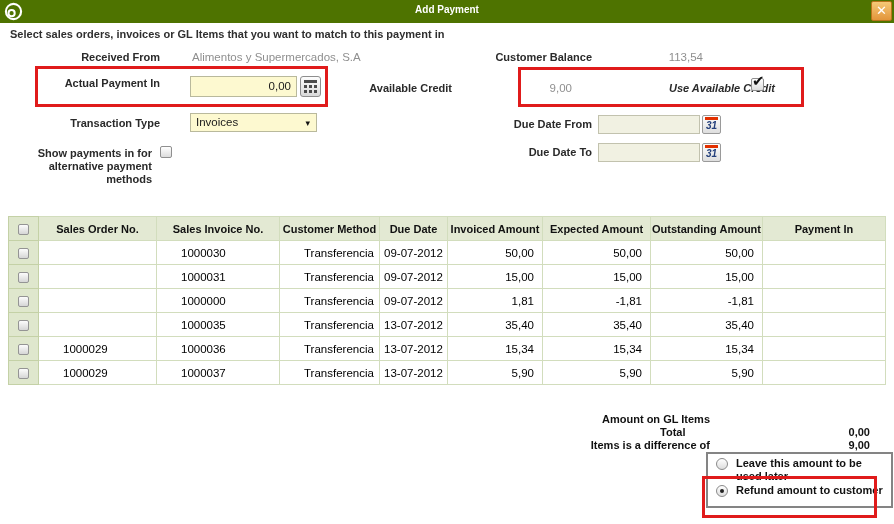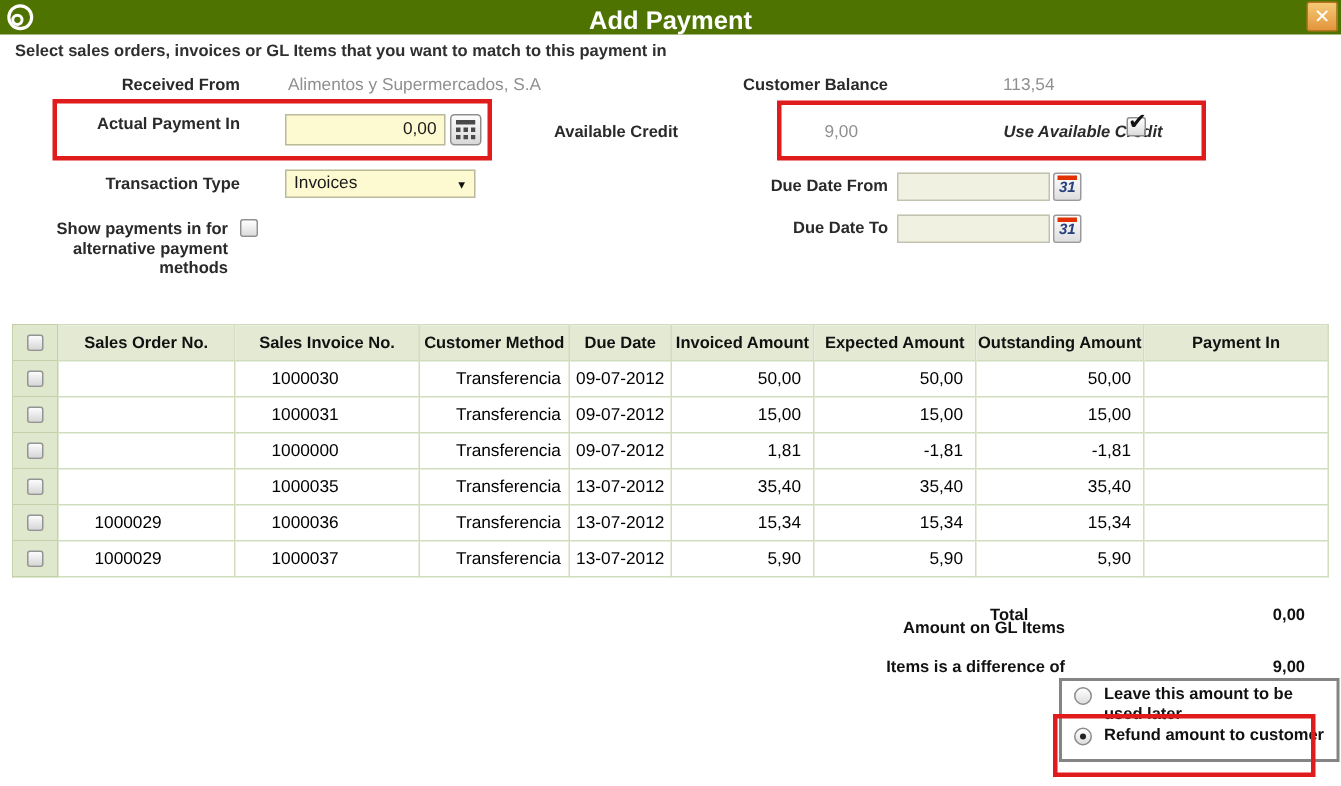--- a/index.html
+++ b/index.html
@@ -4,21 +4,21 @@
 <style>
   * { margin:0; padding:0; box-sizing:border-box; }
   html,body { width:894px; height:524px; background:#fff; overflow:hidden; }
   body { font-family:"Liberation Sans","DejaVu Sans",sans-serif; }
   #app { position:relative; width:894px; height:524px; background:#fff; }
 
   
   .titlebar { position:absolute; left:0; top:0; width:894px; height:23px; background:#4e7300; }
   .logo { position:absolute; left:4px; top:2px; width:19px; height:19px; }
   .title { position:absolute; left:0; top:4px; width:894px; text-align:center;
-           color:#fff; font-size:17px; font-weight:bold; }
+           color:#fff; font-size:10px; font-weight:bold; }
   .closebtn { position:absolute; right:2px; top:1px; width:21px; height:20px;
               background:linear-gradient(#f6c977,#e2953a); border:1px solid #b8741c; border-radius:2px;
               color:#fff; font-weight:bold; font-size:13px; line-height:18px; text-align:center; cursor:pointer; }
 
   
   .instruction { position:absolute; left:10px; top:28px; font-size:11px; font-weight:bold; color:#2f2f2f; }
 
   
   .lbl { position:absolute; font-size:11px; font-weight:bold; color:#2a2a2a; text-align:right; line-height:13px; }
   .gval { position:absolute; font-size:11.5px; color:#8f8f8f; }
@@ -238,21 +238,21 @@
       <td class="t-num">5,90</td>
       <td class="t-num"></td>
     </tr>
   </tbody>
     </table>
 
   <div class="sumrow" style="top:413px;">
     <div class="slbl">Amount on GL Items</div>
     <div class="sval"></div>
   </div>
-  <div class="sumrow" style="top:404px;gap:39px;">
+  <div class="sumrow" style="top:426px;gap:39px;">
     <div class="slbl">Total</div>
     <div class="sval">0,00</div>
   </div>
   <div class="sumrow" style="top:439px;">
     <div class="slbl">Items is a difference of</div>
     <div class="sval">9,00</div>
   </div>
 
   <div class="refundbox">
     <div class="radio-row">

